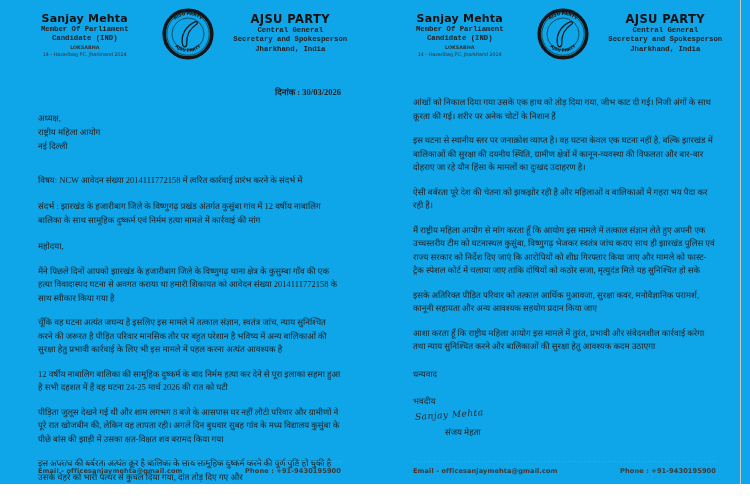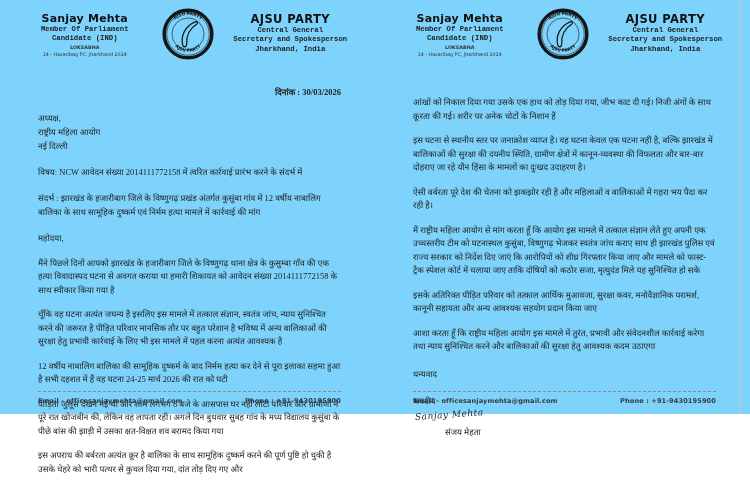--- a/index.html
+++ b/index.html
@@ -7,23 +7,23 @@
   .spread {
     width:750px; height:500px;
     display:flex; flex-direction:row;
     background:#ffffff;
     font-family:"Liberation Serif", serif;
     color:#1c1c1c;
     overflow:hidden;
     position:relative;
   }
   .page {
-    width:375px; height:414px;
+    width:375px; height:484px;
     position:relative;
-    background:#7dd3fc;
+    background:#0ea5e9;
     padding-left:33px;
   }
   .page-edge-line {
     position:absolute; top:0; bottom:0; right:9px; width:1px;
     background:#c8c8c8;
   }
 
   
   .letterhead {
     position:absolute; top:8px; left:14px; right:14px;
@@ -40,21 +40,21 @@
   .lh-logo { display:flex; justify-content:center; align-items:flex-start; padding:0 6px; }
 
   
   .page-body {
     position:absolute; top:86px; left:38px; right:34px;
     font-size:8.5px; line-height:13.5px; color:#222;
     text-align:left;
   }
   .date-line { text-align:right; font-weight:bold; margin-bottom:11px; }
   .recipient div { line-height:14px; }
-  .recipient { margin-bottom:13px; }
+  .recipient { margin-bottom:21px; }
   .subject   { margin-bottom:13px; }
   .reference { margin-bottom:13px; }
   .salutation{ margin-bottom:11px; }
   .para      { margin-bottom:11px; }
   .thanks    { margin-top:14px; margin-bottom:14px; }
   .regards   { margin-top:10px; }
   .signature {
     font-family:"DejaVu Serif", serif;
     font-style:italic; font-size:9px; color:#2a2a2a;
     transform:rotate(-4deg); transform-origin:0 50%;

